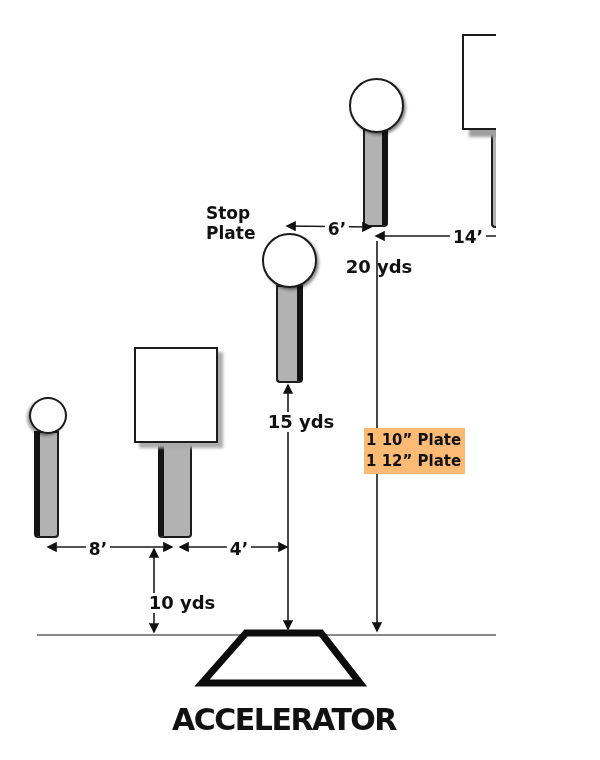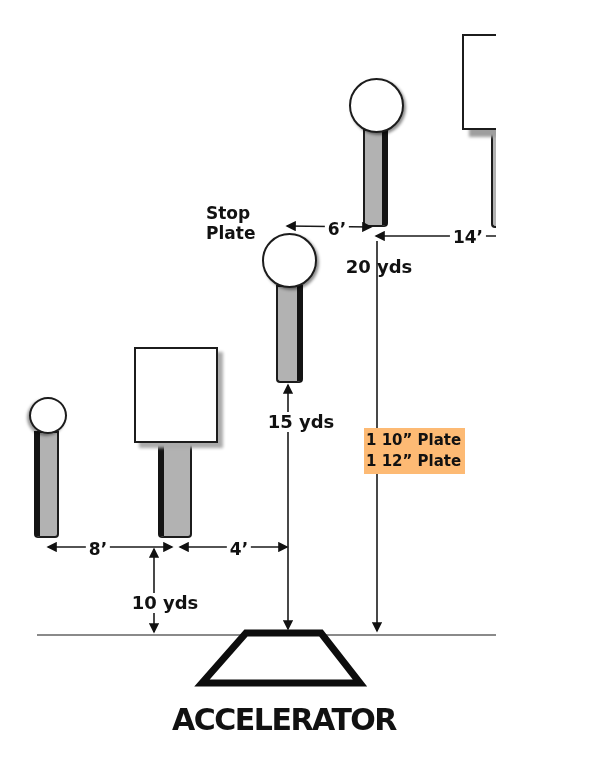--- a/index.html
+++ b/index.html
@@ -89,21 +89,21 @@
 Plate</div>
 
   <div class="lbl dim" style="left:337px;top:229px;">6’</div>
 
   <div class="lbl dim" style="left:468px;top:237px;">14’</div>
 
   <div class="lbl yds" style="left:379px;top:267px;">20 yds</div>
 
   <div class="lbl yds bg" style="left:289px;top:422px;margin-left:12px;">15 yds</div>
 
-  <div class="lbl yds bg" style="left:165px;top:603px;">10 yds</div>
+  <div class="lbl yds bg" style="left:182px;top:603px;">10 yds</div>
 
   <div class="lbl dim" style="left:98px;top:549px;">8’</div>
 
   <div class="lbl dim" style="left:239px;top:549px;">4’</div>
 
   <div class="abs" id="equipment-list">
     <div>1 10” Plate</div>
     <div>1 12” Plate</div>
   </div>
 

